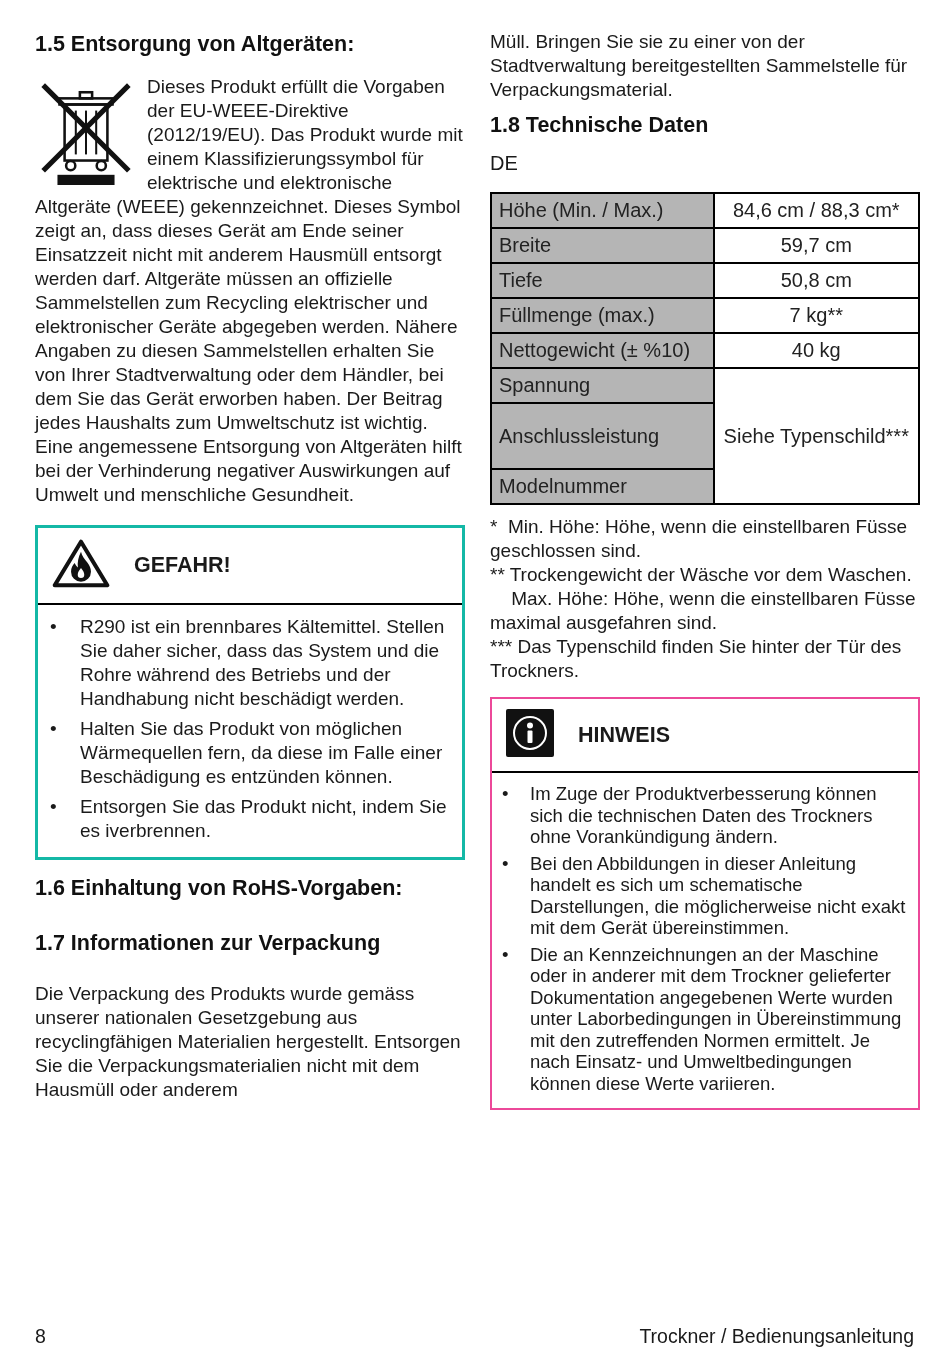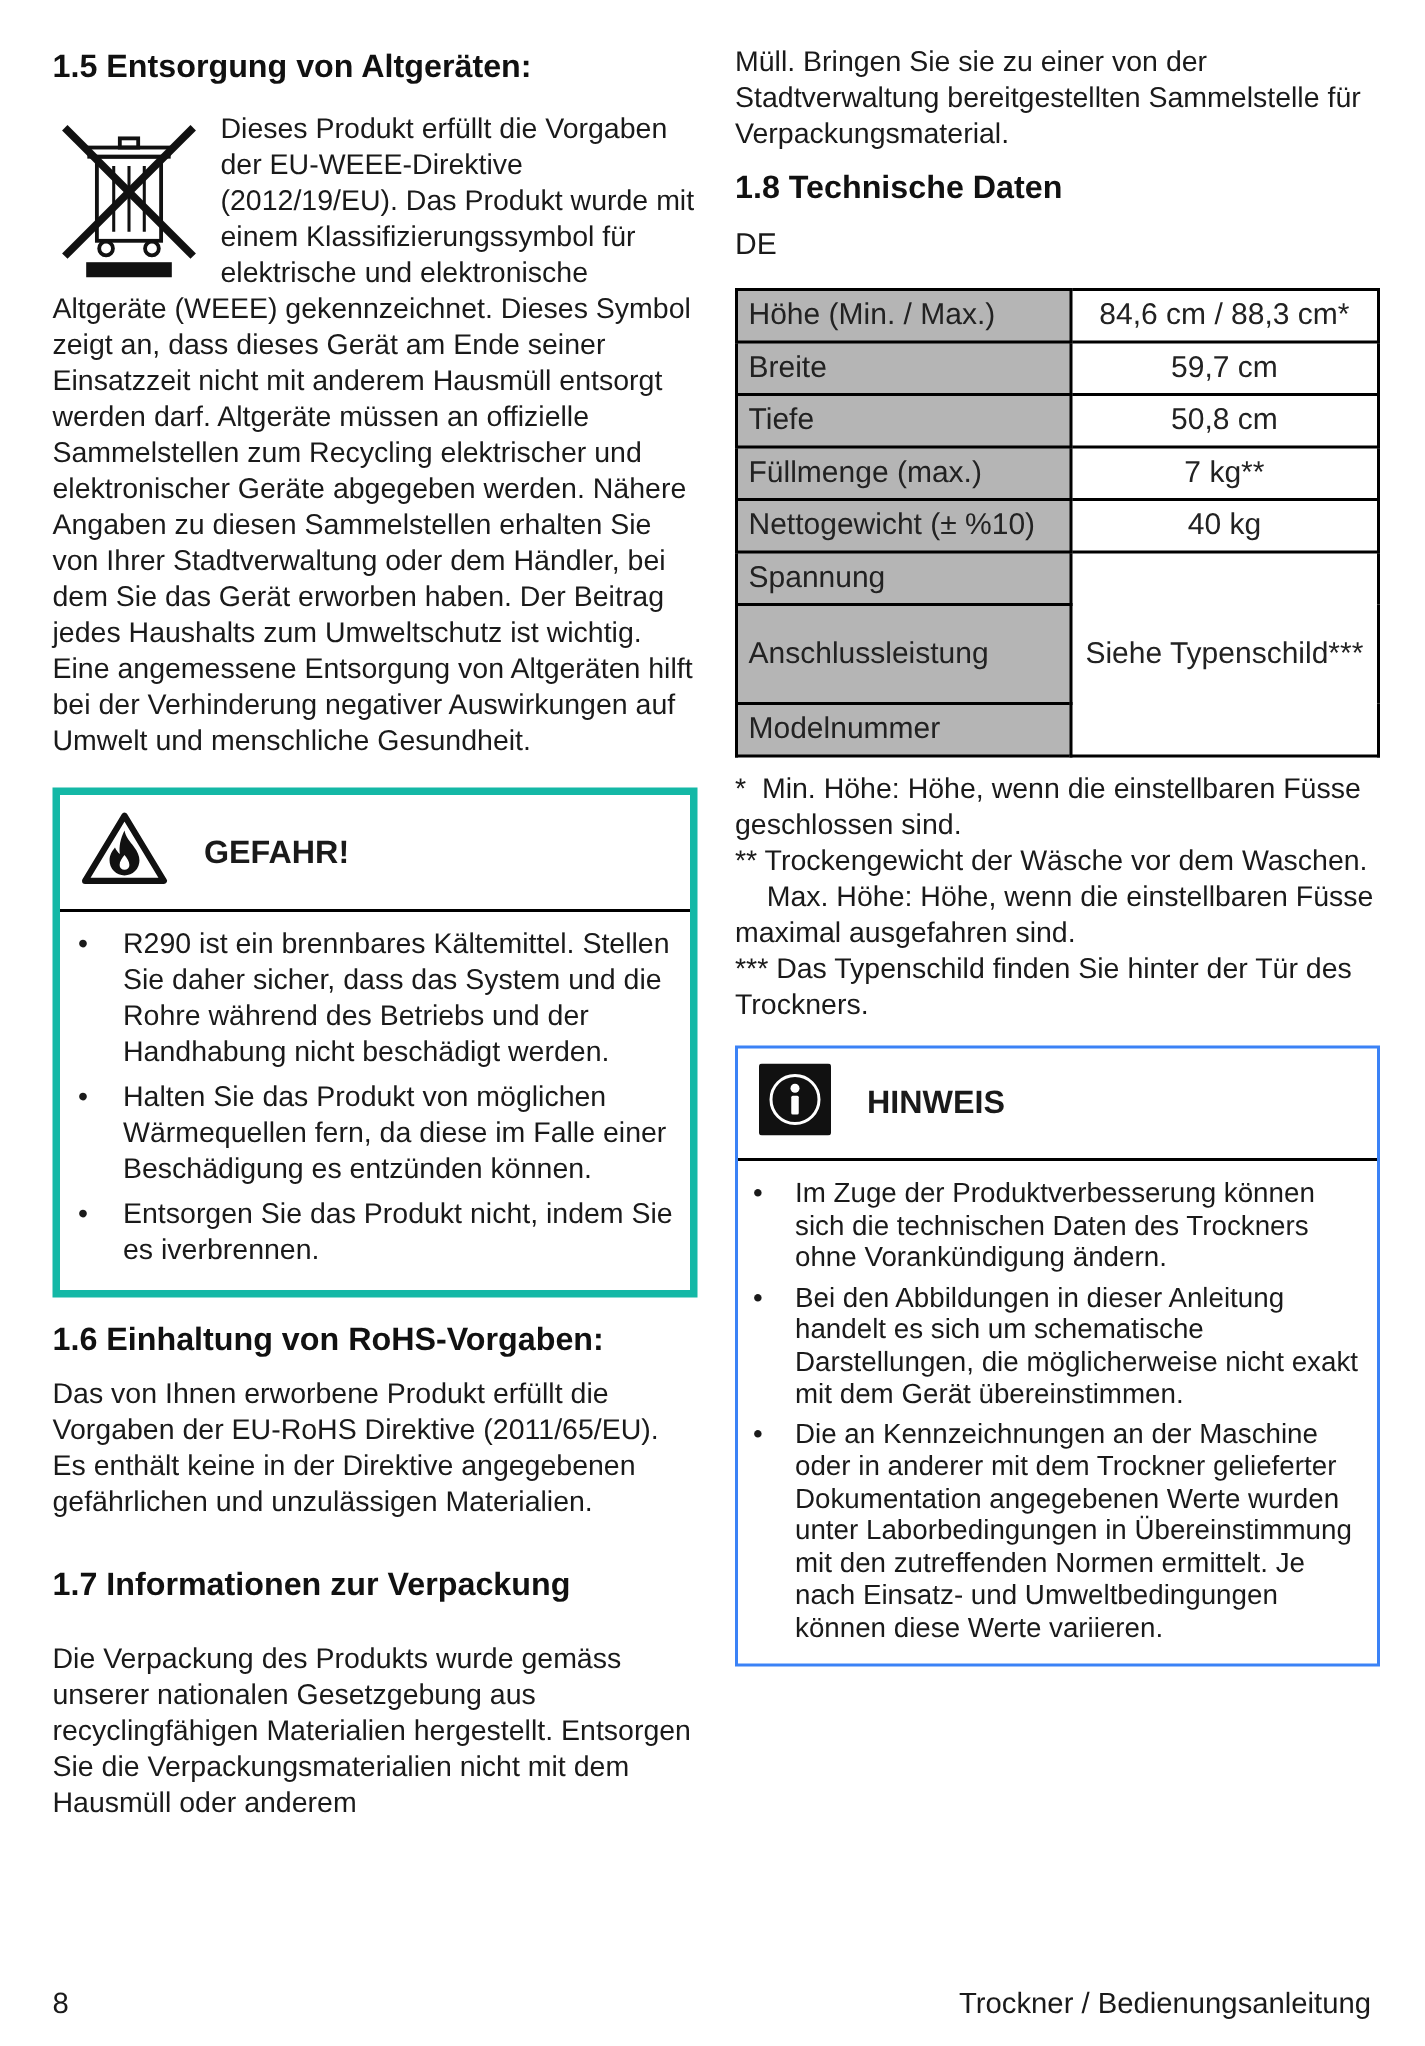--- a/index.html
+++ b/index.html
@@ -12,22 +12,22 @@
 
   .heading{font-size:21.5px;font-weight:700;color:#111;}
   .para{font-size:19px;line-height:24px;}
 
   
   .h15{margin:2px 0 18px;}
   .weee-icon{float:left;width:102px;height:106px;margin:4px 10px 2px 0;}
   .weee-para{overflow:visible;}
 
   
-  .warnbox{border:5px solid #14b8a6;margin-top:18px;}
-  .notebox{border:2px solid #3b82f6;margin-top:14px;}
+  .warnbox{border:3px solid #14b8a6;margin-top:18px;}
+  .notebox{border:2px solid #ec4899;margin-top:14px;}
   .boxhdr{display:flex;align-items:center;gap:24px;padding:10px 14px;border-bottom:2px solid #000;}
   .boxhdr .title{font-size:21.5px;font-weight:700;}
   ul.blist{list-style:none;margin:0;padding:10px 10px 14px 4px;}
   ul.blist li{position:relative;padding-left:38px;font-size:19px;line-height:24px;}
   ul.blist li::before{content:"\2022";position:absolute;left:8px;top:0;}
   ul.blist li+li{margin-top:6px;}
   ul.nlist li{font-size:18.5px;line-height:21.5px;padding-left:34px;}
   ul.nlist li+li{margin-top:5px;}
   ul.nlist li::before{left:6px;}
 
@@ -89,21 +89,20 @@
         <span class="title">GEFAHR!</span>
       </div>
       <ul class="blist">
         <li>R290 ist ein brennbares Kältemittel. Stellen Sie daher sicher, dass das System und die Rohre während des Betriebs und der Handhabung nicht beschädigt werden.</li>
         <li>Halten Sie das Produkt von möglichen Wärmequellen fern, da diese im Falle einer Beschädigung es entzünden können.</li>
         <li>Entsorgen Sie das Produkt nicht, indem Sie es iverbrennen.</li>
       </ul>
     </div>
 
     <div class="heading h16">1.6 Einhaltung von RoHS-Vorgaben:</div>
-    <div class="para">Das von Ihnen erworbene Produkt erfüllt die Vorgaben der EU-RoHS Direktive (2011/65/EU).  Es enthält keine in der Direktive angegebenen gefährlichen und unzulässigen Materialien.</div>
 
     <div class="heading h17">1.7 Informationen zur Verpackung</div>
     <div class="para">Die Verpackung des Produkts wurde gemäss unserer nationalen Gesetzgebung aus recyclingfähigen Materialien hergestellt. Entsorgen Sie die Verpackungsmaterialien nicht mit dem Hausmüll oder anderem</div>
 
   </div>
 
   <div class="col">
 
     <div class="para">Müll. Bringen Sie sie zu einer von der Stadtverwaltung bereitgestellten Sammelstelle für Verpackungsmaterial.</div>
 

